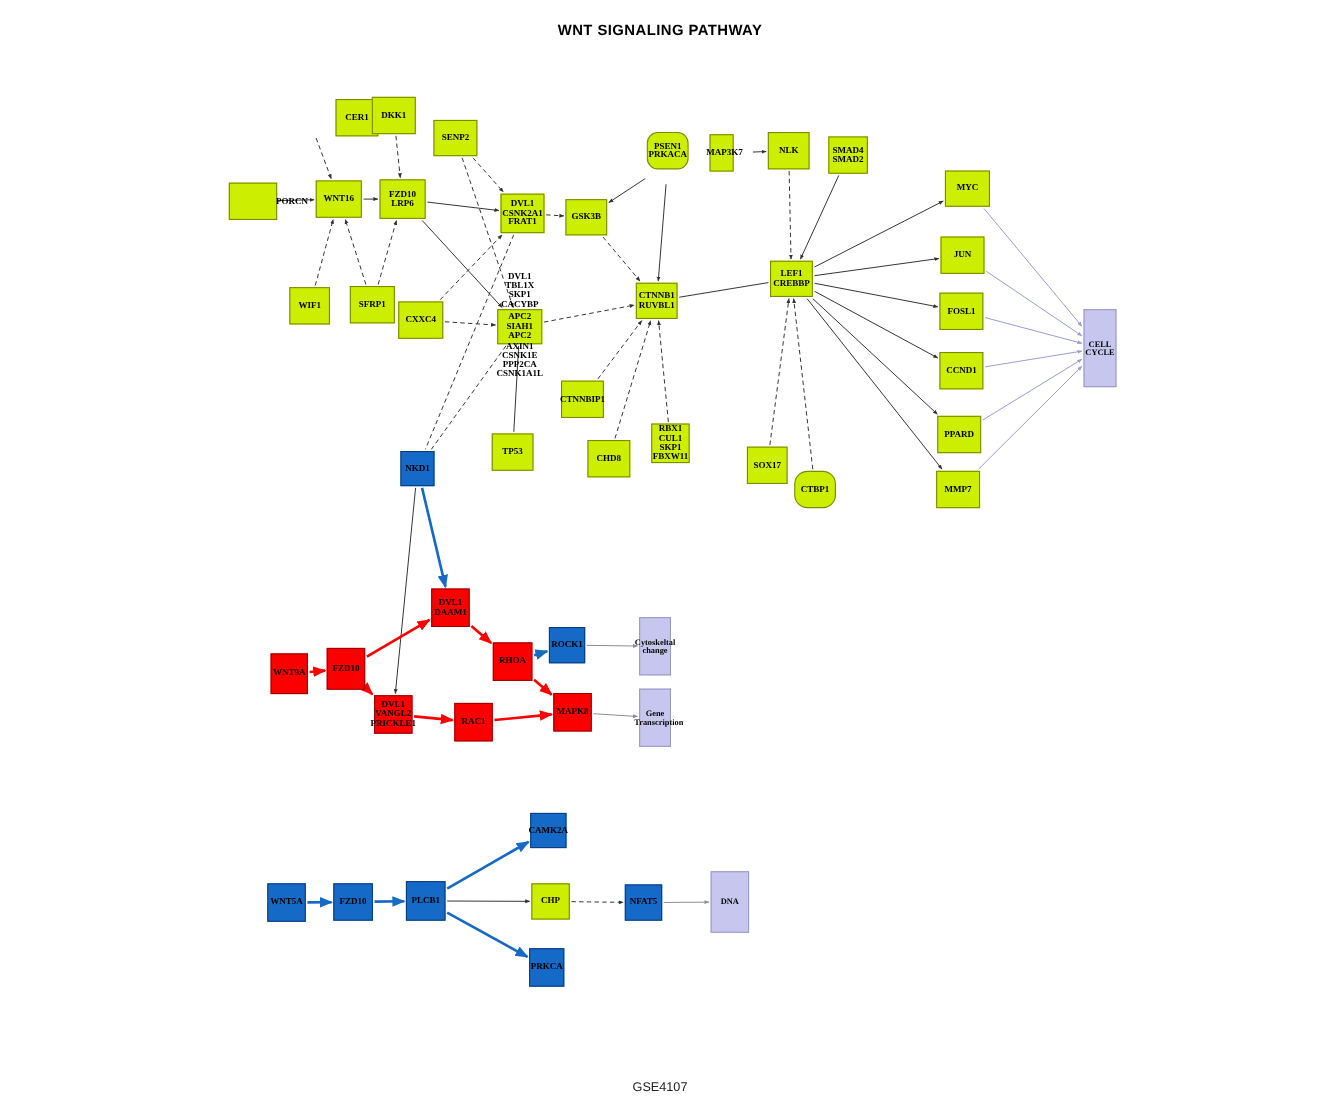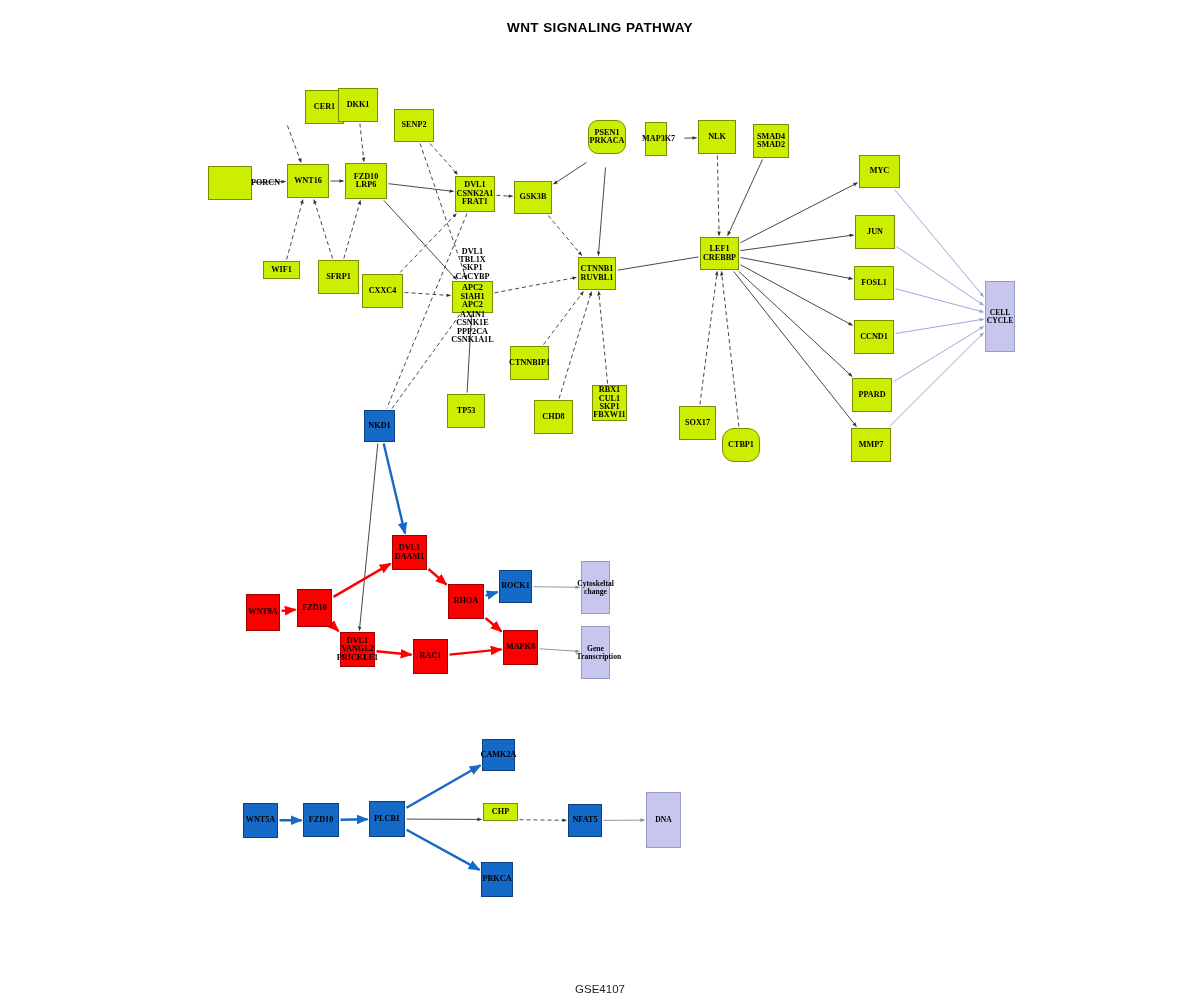--- a/index.html
+++ b/index.html
@@ -109,21 +109,21 @@
       <line x1="519.5" y1="819.7" x2="566.5" y2="820.3" stroke="#333333" stroke-width="0.9" stroke-dasharray="4,3" marker-end="url(#arw-black)"></line>
       <line x1="603.5" y1="820.4" x2="644.5" y2="820.1" stroke="#8a8a9a" stroke-width="0.9" marker-end="url(#arw-gray)"></line>
     </svg>
   <div id="nodelayer">
       <div class="node n-green" style="left: 208px; top: 166px; width: 41px; height: 34px; padding-left: 42px;"><span class="lbl">PORCN</span></div>
       <div class="node n-green" style="left: 261px; top: 90px; width: 39px; height: 34px; margin-left: 44px;"><span class="lbl">CER1</span></div>
       <div class="node n-green" style="left: 338px; top: 88px; width: 40px; height: 34px;"><span class="lbl">DKK1</span></div>
       <div class="node n-green" style="left: 287px; top: 164px; width: 42px; height: 34px;"><span class="lbl">WNT16</span></div>
       <div class="node n-green" style="left: 345px; top: 163px; width: 42px; height: 36px;"><span class="lbl">FZD10
 LRP6</span></div>
-      <div class="node n-green" style="left: 263px; top: 261px; width: 37px; height: 18px;"><span class="lbl">WIF1</span></div>
+      <div class="node n-green" style="left: 263px; top: 261px; width: 37px; height: 34px;"><span class="lbl">WIF1</span></div>
       <div class="node n-green" style="left: 318px; top: 260px; width: 41px; height: 34px;"><span class="lbl">SFRP1</span></div>
       <div class="node n-green" style="left: 362px; top: 274px; width: 41px; height: 34px;"><span class="lbl">CXXC4</span></div>
       <div class="node n-green" style="left: 394px; top: 109px; width: 40px; height: 33px;"><span class="lbl">SENP2</span></div>
       <div class="node n-green" style="left: 455px; top: 176px; width: 40px; height: 36px;"><span class="lbl">DVL1
 CSNK2A1
 FRAT1</span></div>
       <div class="node n-green" style="left: 514px; top: 181px; width: 38px; height: 33px;"><span class="lbl">GSK3B</span></div>
       <div class="node n-green" style="left: 588px; top: 120px; width: 38px; height: 34px; border-radius: 10px;"><span class="lbl">PSEN1
 PRKACA</span></div>
       <div class="node n-green" style="left: 452px; top: 281px; width: 41px; height: 32px;"><span class="lbl">APC2
@@ -175,19 +175,19 @@
       <div class="node n-red" style="left: 503px; top: 630px; width: 35px; height: 35px;"><span class="lbl">MAPK8</span></div>
       <div class="node n-blue" style="left: 499px; top: 570px; width: 33px; height: 33px;"><span class="lbl">ROCK1</span></div>
       <div class="node n-lav" style="left: 581px; top: 561px; width: 29px; height: 53px;"><span class="lbl">Cytoskeltal
 change</span></div>
       <div class="node n-lav" style="left: 581px; top: 626px; width: 29px; height: 53px;"><span class="lbl">Gene
 Transcription</span></div>
       <div class="node n-blue" style="left: 243px; top: 803px; width: 35px; height: 35px;"><span class="lbl">WNT5A</span></div>
       <div class="node n-blue" style="left: 303px; top: 803px; width: 36px; height: 34px;"><span class="lbl">FZD10</span></div>
       <div class="node n-blue" style="left: 369px; top: 801px; width: 36px; height: 36px;"><span class="lbl">PLCB1</span></div>
       <div class="node n-blue" style="left: 482px; top: 739px; width: 33px; height: 32px;"><span class="lbl">CAMK2A</span></div>
-      <div class="node n-green" style="left: 483px; top: 803px; width: 35px; height: 18px;"><span class="lbl">CHP</span></div>
+      <div class="node n-green" style="left: 483px; top: 803px; width: 35px; height: 33px;"><span class="lbl">CHP</span></div>
       <div class="node n-blue" style="left: 568px; top: 804px; width: 34px; height: 33px;"><span class="lbl">NFAT5</span></div>
       <div class="node n-lav" style="left: 646px; top: 792px; width: 35px; height: 56px;"><span class="lbl">DNA</span></div>
       <div class="node n-blue" style="left: 481px; top: 862px; width: 32px; height: 35px;"><span class="lbl">PRKCA</span></div>
     </div>
   <div class="footer">GSE4107</div>
 </div>
 
 </body></html>

